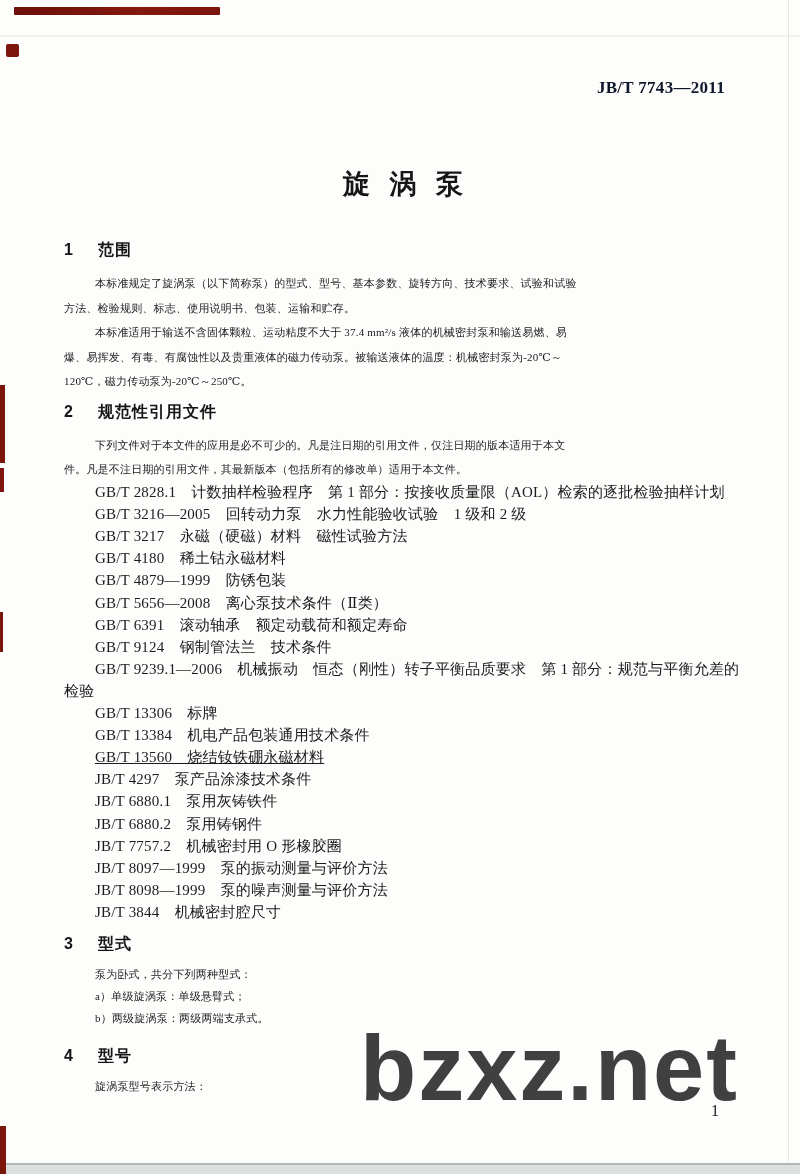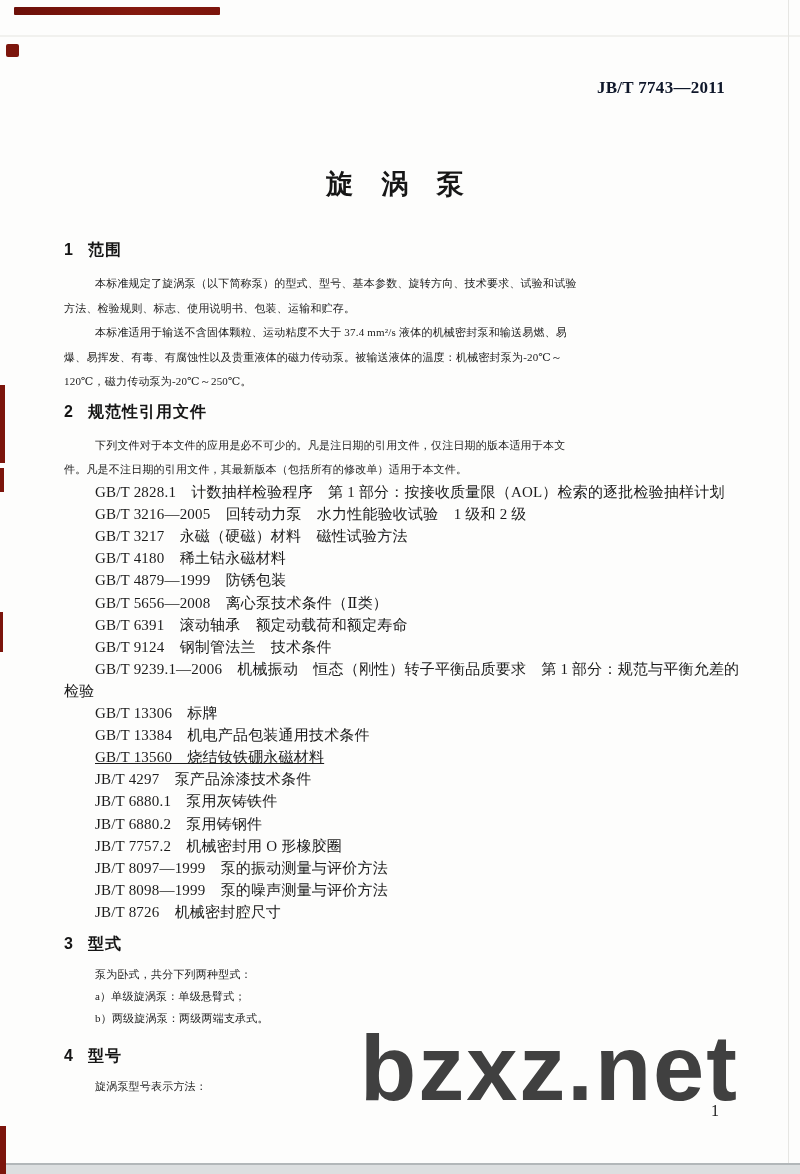--- a/index.html
+++ b/index.html
@@ -8,27 +8,27 @@
   .abs{position:absolute;white-space:nowrap;}
   
   .hline{position:absolute;left:0;top:35px;width:800px;height:2px;background:#f1f1ee;}
   .vline{position:absolute;top:0;left:788px;width:1px;height:1174px;background:#e6e6e3;}
   
   .doc-code{left:560px;top:78px;width:165px;text-align:right;
             font-family:"Liberation Serif","DejaVu Serif",serif;
             font-weight:700;font-size:17px;letter-spacing:.3px;color:#0f172a;}
   
   .doc-title{left:0;top:166px;width:790px;text-align:center;
-             font-family:Liberation Mono, monospace;
-             font-weight:700;font-size:27px;color:#161616;word-spacing:12px;}
+             font-family:Liberation Sans, sans-serif;
+             font-weight:700;font-size:27px;color:#161616;word-spacing:12px;padding-left:8px;}
   
   .sec-head{font-family:"Liberation Sans","DejaVu Sans",sans-serif;
             font-weight:700;font-size:16px;color:#151515;}
   .sec-head .num{display:inline-block;}
-  .sec-head .txt{display:inline-block;margin-left:15px;letter-spacing:1px;}
+  .sec-head .txt{display:inline-block;margin-left:25px;letter-spacing:1px;}
   
   .bline{font-size:11px;color:#1b1b1b;letter-spacing:.2px;}
   .ref-line{position:absolute;white-space:nowrap;font-size:15px;color:#1b1b1b;letter-spacing:.2px;}
   
   .watermark{left:360px;top:1022px;font-family:"Liberation Sans","DejaVu Sans",sans-serif;
              font-weight:700;font-size:92px;letter-spacing:2px;color:#404040;line-height:1;}
   .page-num{left:700px;top:1102px;width:30px;text-align:center;font-size:16px;color:#222;}
   
   .redmark{position:absolute;background:#7c150c;}
   .red-topbar{left:14px;top:7px;width:206px;height:8px;border-radius:1px;
@@ -88,21 +88,21 @@
     <div class="ref-line" style="top: 681.9px; left: 64px;">检验</div>
     <div class="ref-line" style="top: 704px; left: 95px;">GB/T 13306　标牌</div>
     <div class="ref-line" style="top: 726.1px; left: 95px;">GB/T 13384　机电产品包装通用技术条件</div>
     <div class="ref-line" style="top: 748.2px; left: 95px; text-decoration: underline;">GB/T 13560　烧结钕铁硼永磁材料</div>
     <div class="ref-line" style="top: 770.3px; left: 95px;">JB/T 4297　泵产品涂漆技术条件</div>
     <div class="ref-line" style="top: 792.4px; left: 95px;">JB/T 6880.1　泵用灰铸铁件</div>
     <div class="ref-line" style="top: 814.5px; left: 95px;">JB/T 6880.2　泵用铸钢件</div>
     <div class="ref-line" style="top: 836.6px; left: 95px;">JB/T 7757.2　机械密封用 O 形橡胶圈</div>
     <div class="ref-line" style="top: 858.7px; left: 95px;">JB/T 8097—1999　泵的振动测量与评价方法</div>
     <div class="ref-line" style="top: 880.8px; left: 95px;">JB/T 8098—1999　泵的噪声测量与评价方法</div>
-    <div class="ref-line" style="top: 902.9px; left: 95px;">JB/T 8726　机械密封腔尺寸</div>
+    <div class="ref-line" style="top: 902.9px; left: 95px;">JB/T 3844　机械密封腔尺寸</div>
   </div>
 
 <div class="abs sec-head" style="left:64px;top:934px;">
   <span class="num">3</span><span class="txt">型式</span>
 </div>
 <div class="abs bline" style="left:95px;top:967px;">泵为卧式，共分下列两种型式：</div>
 <div class="abs bline" style="left:95px;top:989px;text-align:right;">a）单级旋涡泵：单级悬臂式；</div>
 <div class="abs bline" style="left:95px;top:1011px;">b）两级旋涡泵：两级两端支承式。</div>
 
 <div class="abs sec-head" style="left:64px;top:1046px;">

